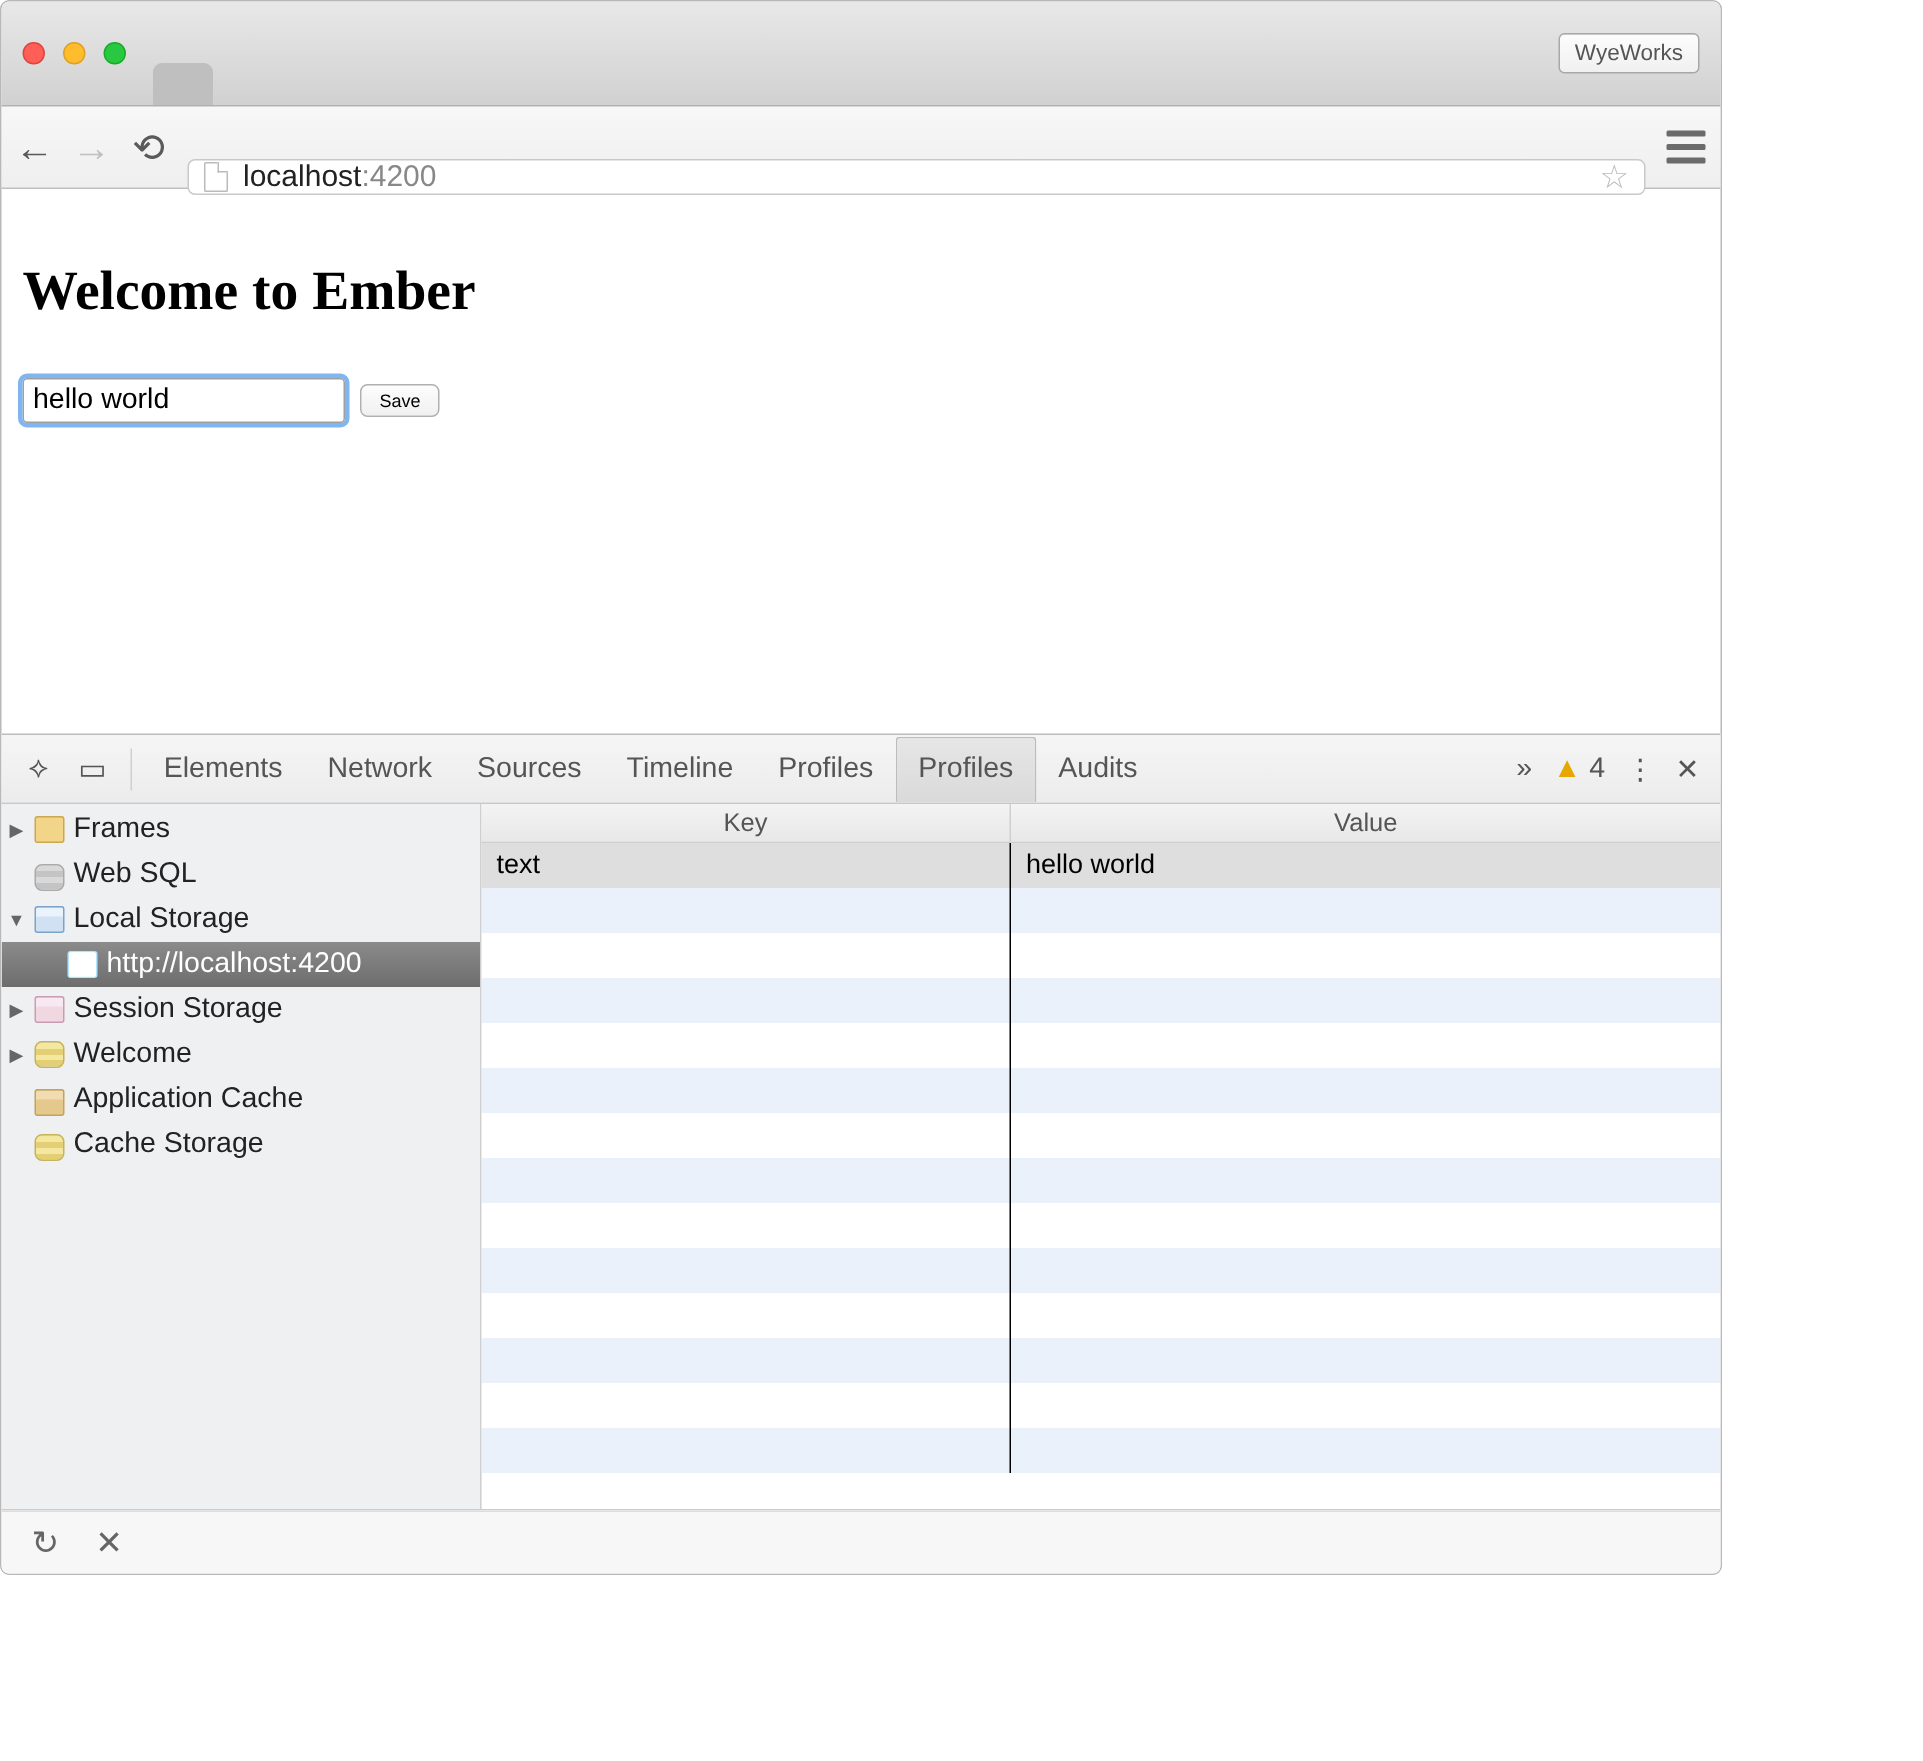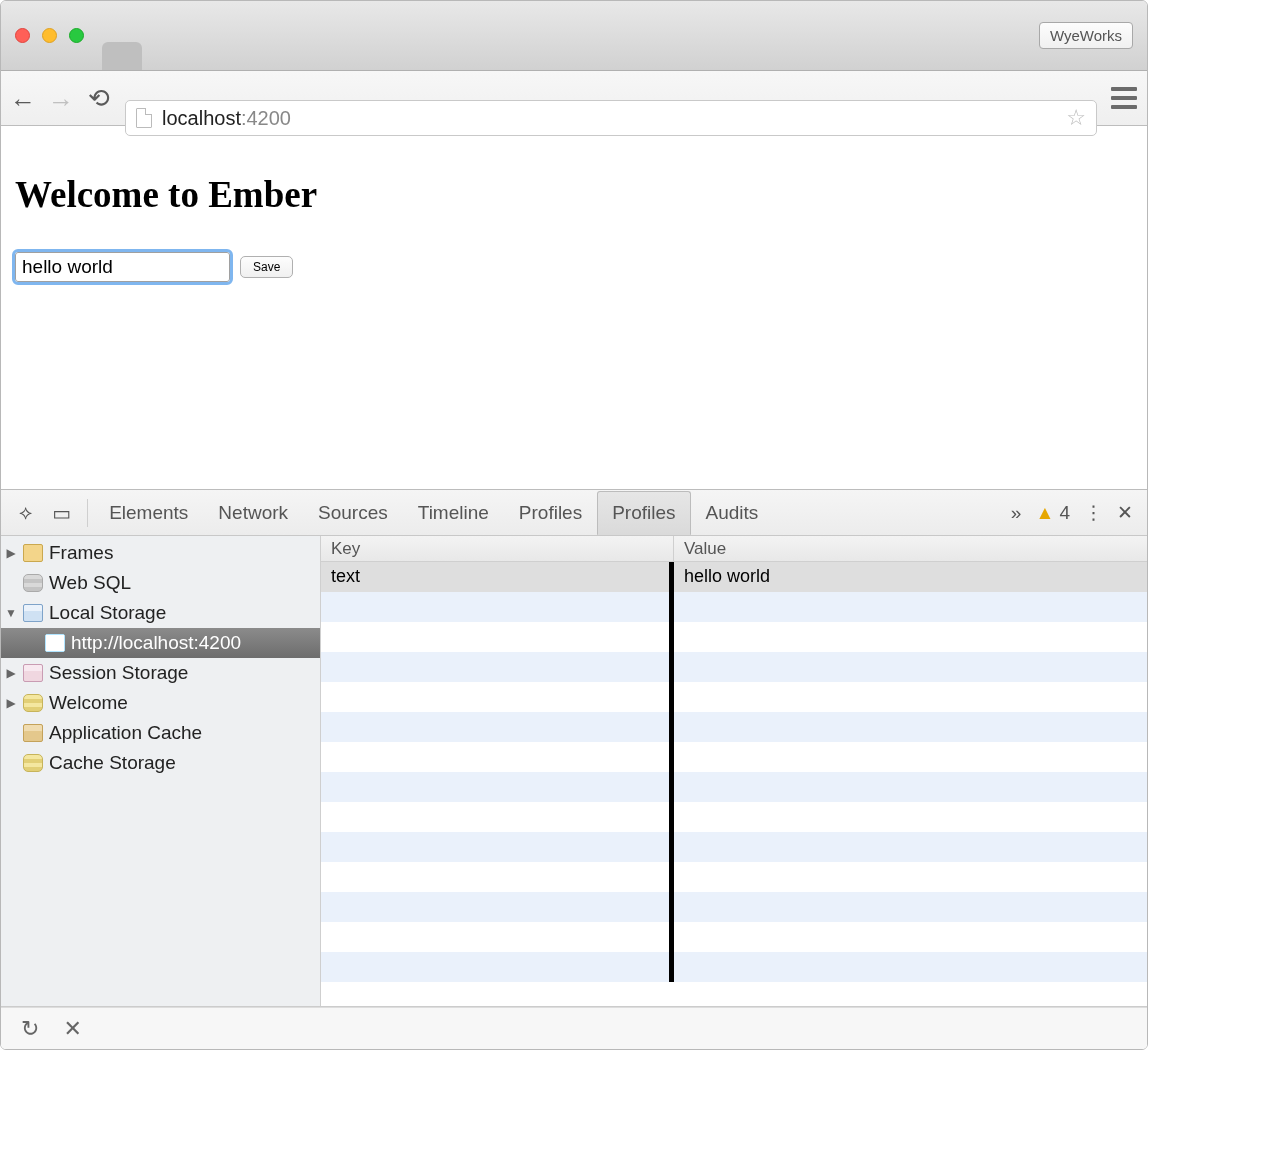--- a/index.html
+++ b/index.html
@@ -51,21 +51,21 @@
   border-bottom: 1px solid #bdbdbd;
   display: flex;
   align-items: center;
   padding: 0 10px;
   gap: 14px;
 }
 .nav-ico { width: 24px; display: flex; justify-content:center; font-size: 26px; color: #5a5a5a; }
 .nav-ico.dim { color: #c0c0c0; }
 .omni {
   flex: 1;
-  height: 36px;
+  height: 24px;
   background: #fff;
   border: 1px solid #c9c9c9;
   border-radius: 5px;
   display: flex;
   align-items: center;
   padding: 0 10px;
   gap: 10px;
   font-size: 20px;
   margin-top: 40px;
 }
@@ -139,40 +139,40 @@
   border-right: 1px solid #cfcfcf;
   font-size: 19px;
   color: #222;
   padding-top: 2px;
   overflow:hidden;
 }
 .tree-row { display:flex; align-items:center; gap:6px; padding: 4px 4px; }
 .tree-row .disc { width:12px; display:inline-block; text-align:center; color:#666; font-size:12px; }
 .tree-row.selected { background: linear-gradient(#8b8b8b,#6d6d6d); color:#fff; }
 .tree-row.selected .ico { filter: brightness(1.4); }
-.ind1 { padding-left: 22px; }
+.ind1 { padding-left: 22px; align-items: flex-end; }
 .ind2 { padding-left: 44px; text-align: center; }
 .ico { width:20px; height:18px; display:inline-block; border-radius:2px; flex-shrink:0; }
 .ico.folder { background:#f3d58a; border:1px solid #caa84f; }
 .ico.db { background: repeating-linear-gradient(#d9d9d9,#d9d9d9 4px,#c4c4c4 4px,#c4c4c4 8px); border:1px solid #aaa; border-radius:5px; }
 .ico.db.y { background: repeating-linear-gradient(#f4e7a0,#f4e7a0 4px,#e2cf76 4px,#e2cf76 8px); border-color:#c7b45a; }
 .ico.table { background: #cfe1f3; border:1px solid #7ea3c9; box-shadow: inset 0 6px 0 #eaf2fb, inset 0 12px 0 #cfe1f3; }
 .ico.table.pink { background:#f0d7e0; border-color:#c99cb3; box-shadow: inset 0 6px 0 #f8e9f0, inset 0 12px 0 #f0d7e0; }
 .ico.tbl2 { background:#e4c88c; border:1px solid #c4a25a; box-shadow: inset 0 6px 0 #f0dcb0; }
 .kvtable { flex:1; display:flex; flex-direction:column; }
 .kv-head { display:flex; height:26px; background:linear-gradient(#f3f3f3,#e8e8e8); border-bottom:1px solid #cfcfcf; font-size:17px; color:#555; }
-.kv-head div { padding: 3px 10px; }
+.kv-head div { padding: 3px 10px; text-align: center; }
 .kv-col1 { flex:0 0 353px; border-right:1px solid #cfcfcf; }
 .kv-col2 { flex:1; }
 .kv-rows { flex:1; overflow:hidden; }
 .kv-row { display:flex; height:30px; font-size:18px; }
 .kv-row:nth-child(odd){ background:#fff; }
 .kv-row:nth-child(even){ background:#eaf1fb; }
 .kv-row.first { background:#dedede; }
-.kv-row .kv-col1, .kv-row .kv-col2 { padding:4px 10px; border-right:5px solid #000000; }
+.kv-row .kv-col1, .kv-row .kv-col2 { padding:4px 10px; border-right:1px solid #000000; }
 .kv-row .kv-col2 { border-right:none; }
 .dt-foot {
   height: 42px;
   display:flex;
   align-items:center;
   gap:24px;
   padding: 0 20px;
   font-size:22px;
   color:#666;
   background:#f7f7f7;

